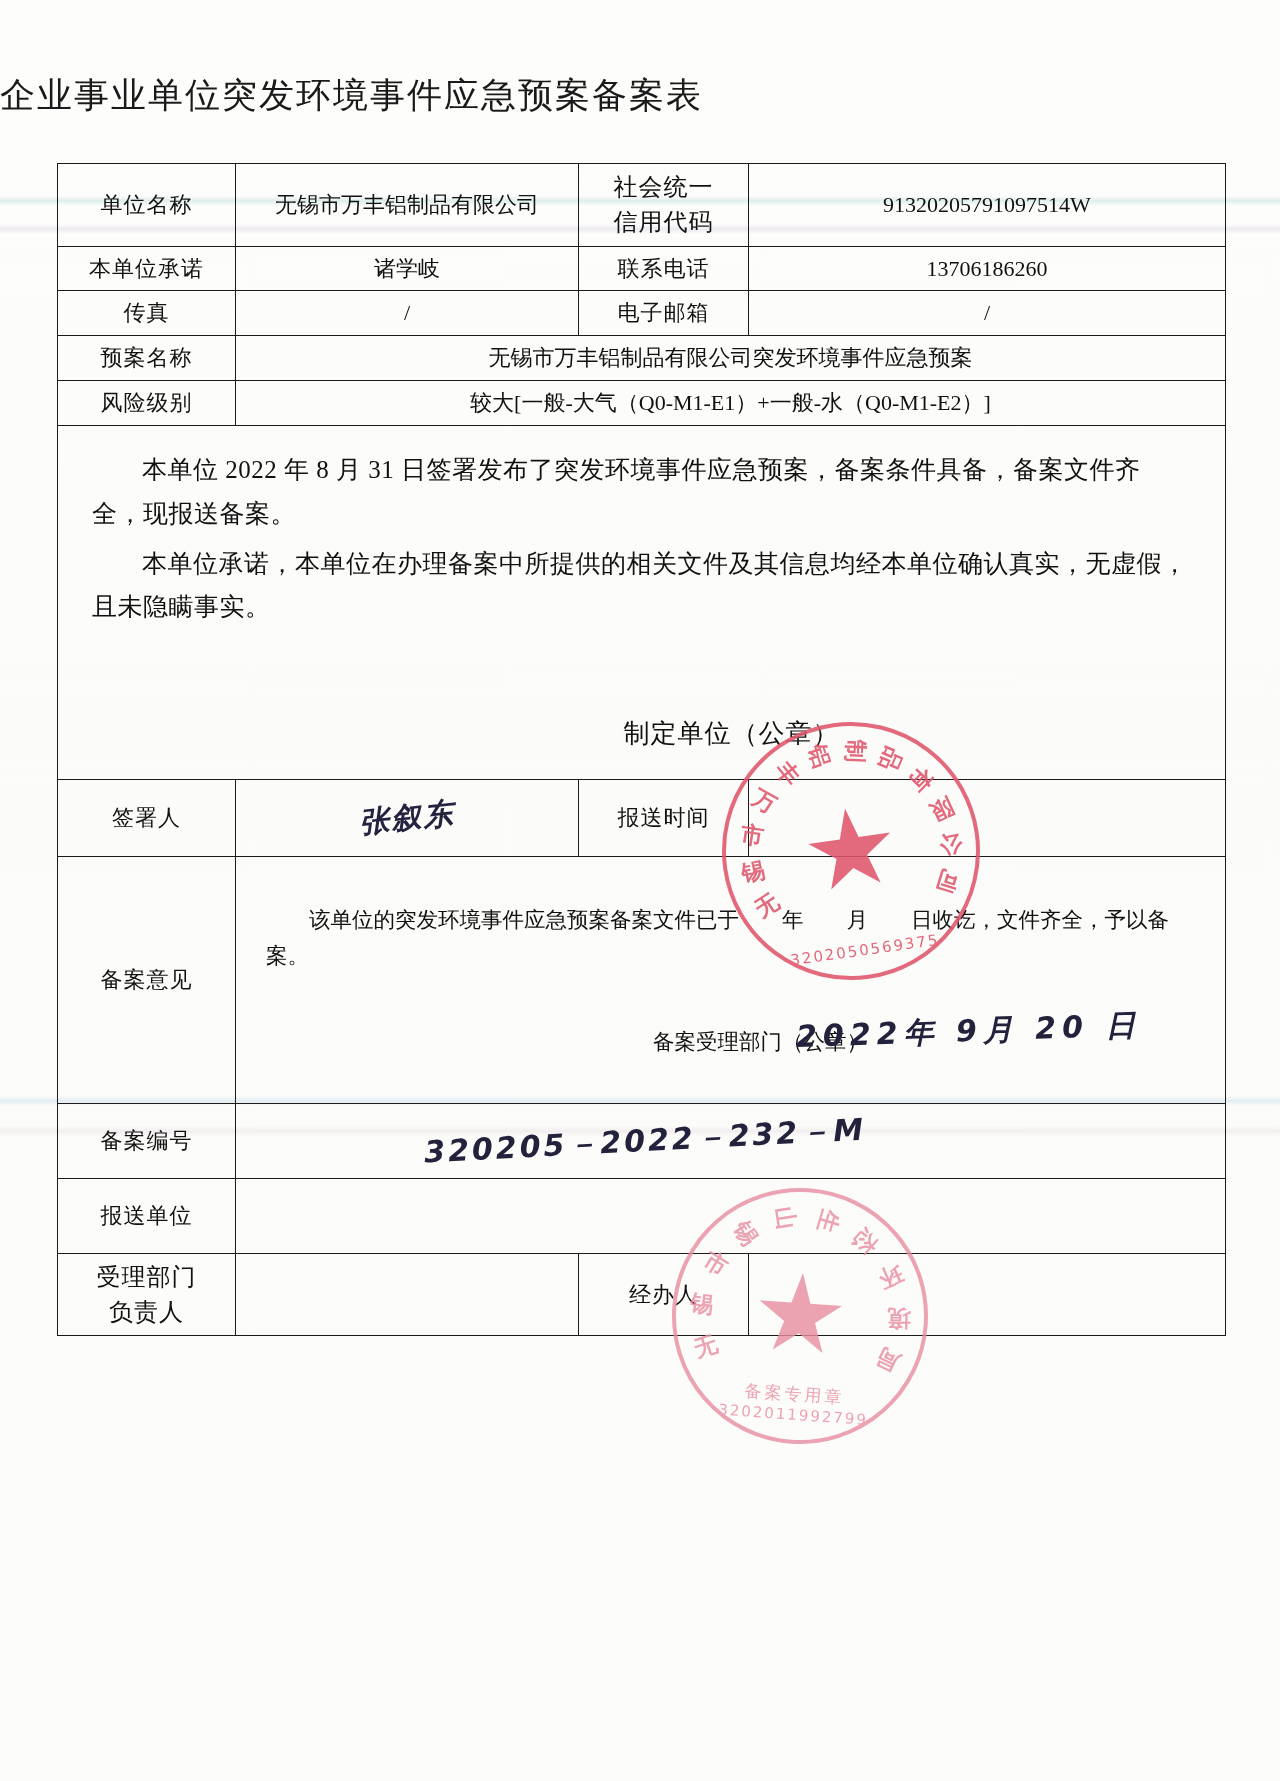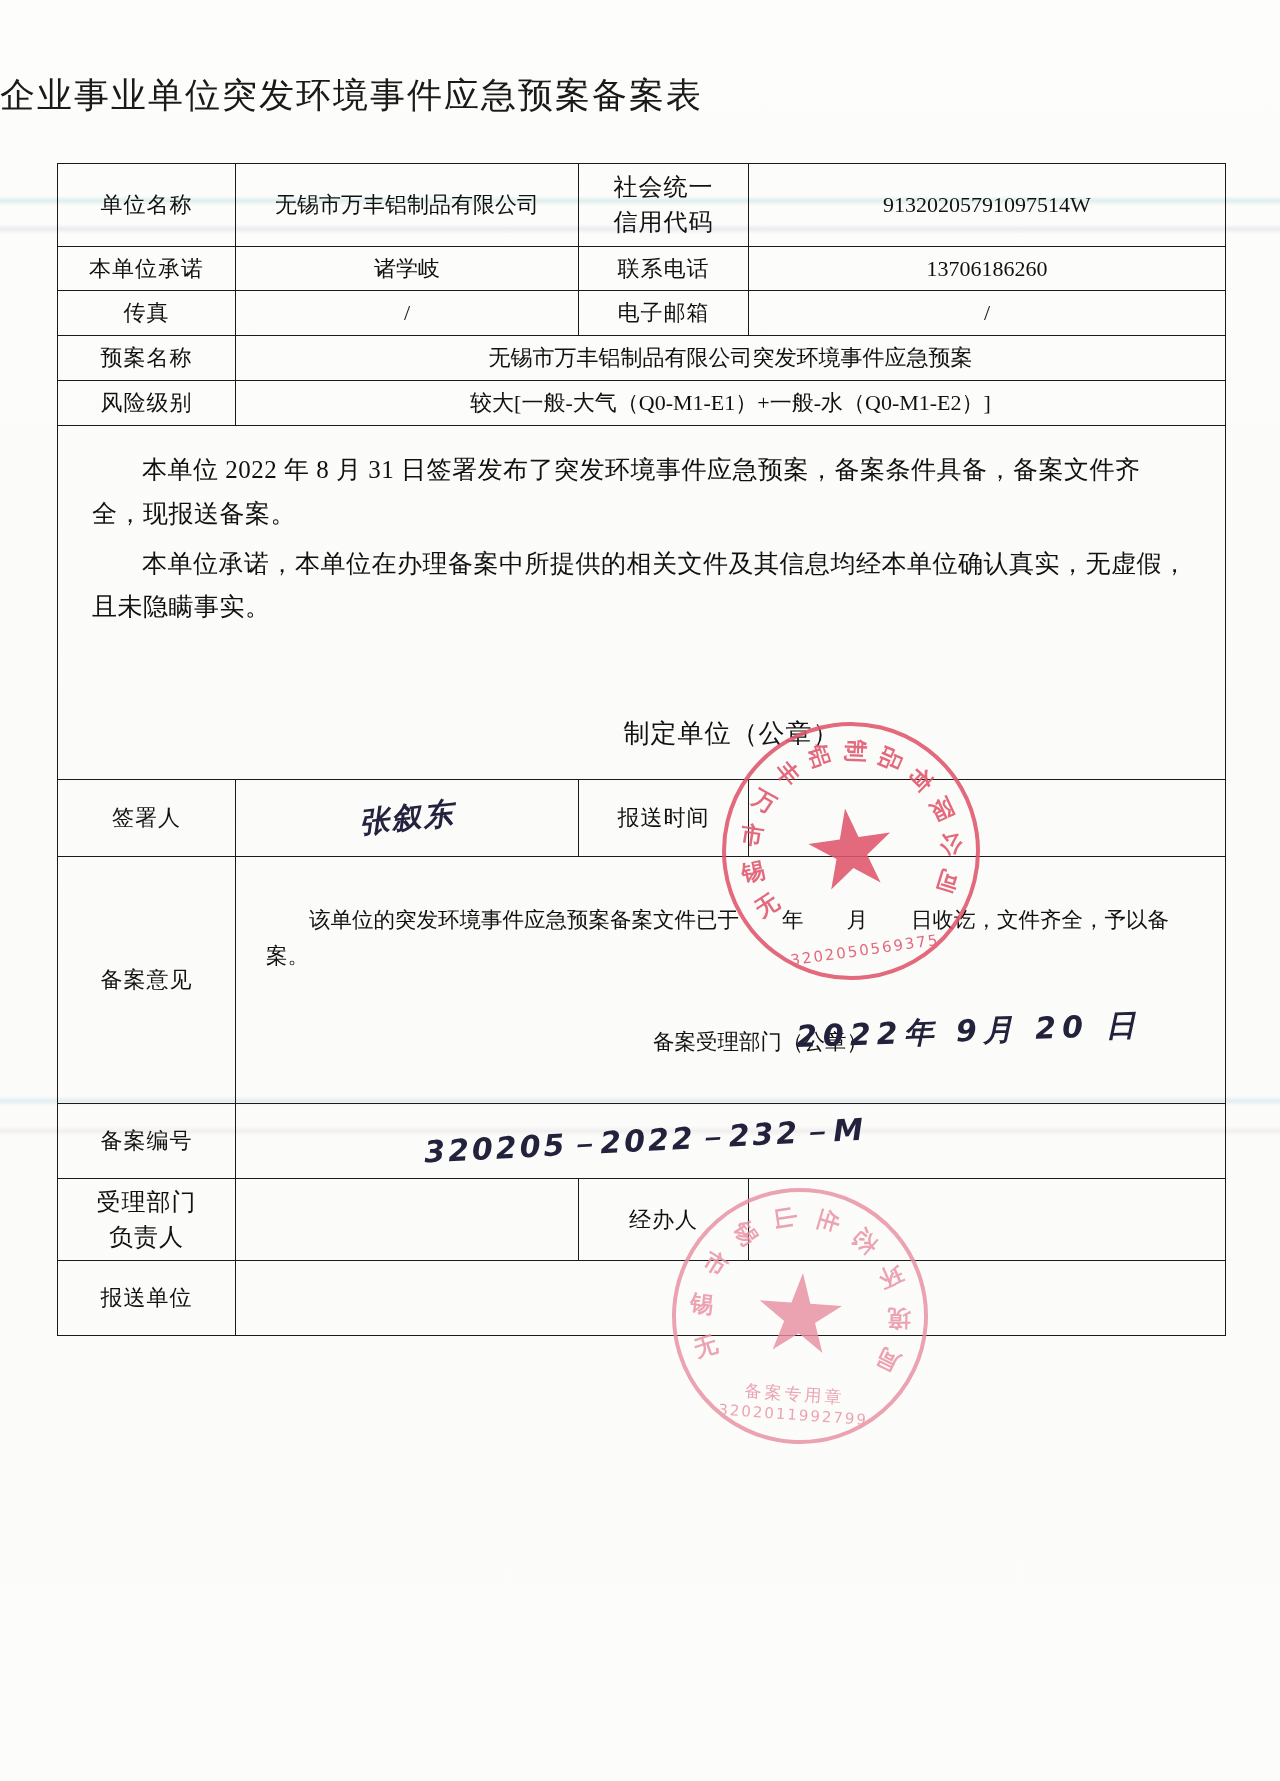--- a/index.html
+++ b/index.html
@@ -281,32 +281,32 @@
       </tr>
 
       <tr>
         <td class="lbl" style="height:62px">备案编号</td>
         <td colspan="3">
           <span class="hand hand-number" style="margin-left:-170px">320205－2022－232－M</span>
         </td>
       </tr>
 
       <tr>
+        <td class="lbl" style="height:62px">报送单位</td>
+        <td class="val" colspan="3"></td>
+      </tr>
+
+      <tr>
         <td class="lbl h-small" style="height:68px">
           <div>受理部门</div>
           <div>负责人</div>
         </td>
         <td class="val"></td>
         <td class="lbl">经办人</td>
         <td class="val"></td>
-      </tr>
-
-      <tr>
-        <td class="lbl" style="height:62px">报送单位</td>
-        <td class="val" colspan="3"></td>
       </tr>
     </tbody>
   </table>
 
   <div class="stamp stamp-1">
     <div class="star"></div>
     <div class="ring-text">
         <span style="font-size: 23px; transform: rotate(-115deg) translate(0px, -100px) rotate(90deg) translate(-50%, -50%);">无</span>
         <span style="font-size: 23px; transform: rotate(-94.0909deg) translate(0px, -100px) rotate(90deg) translate(-50%, -50%);">锡</span>
         <span style="font-size: 23px; transform: rotate(-73.1818deg) translate(0px, -100px) rotate(90deg) translate(-50%, -50%);">市</span>

